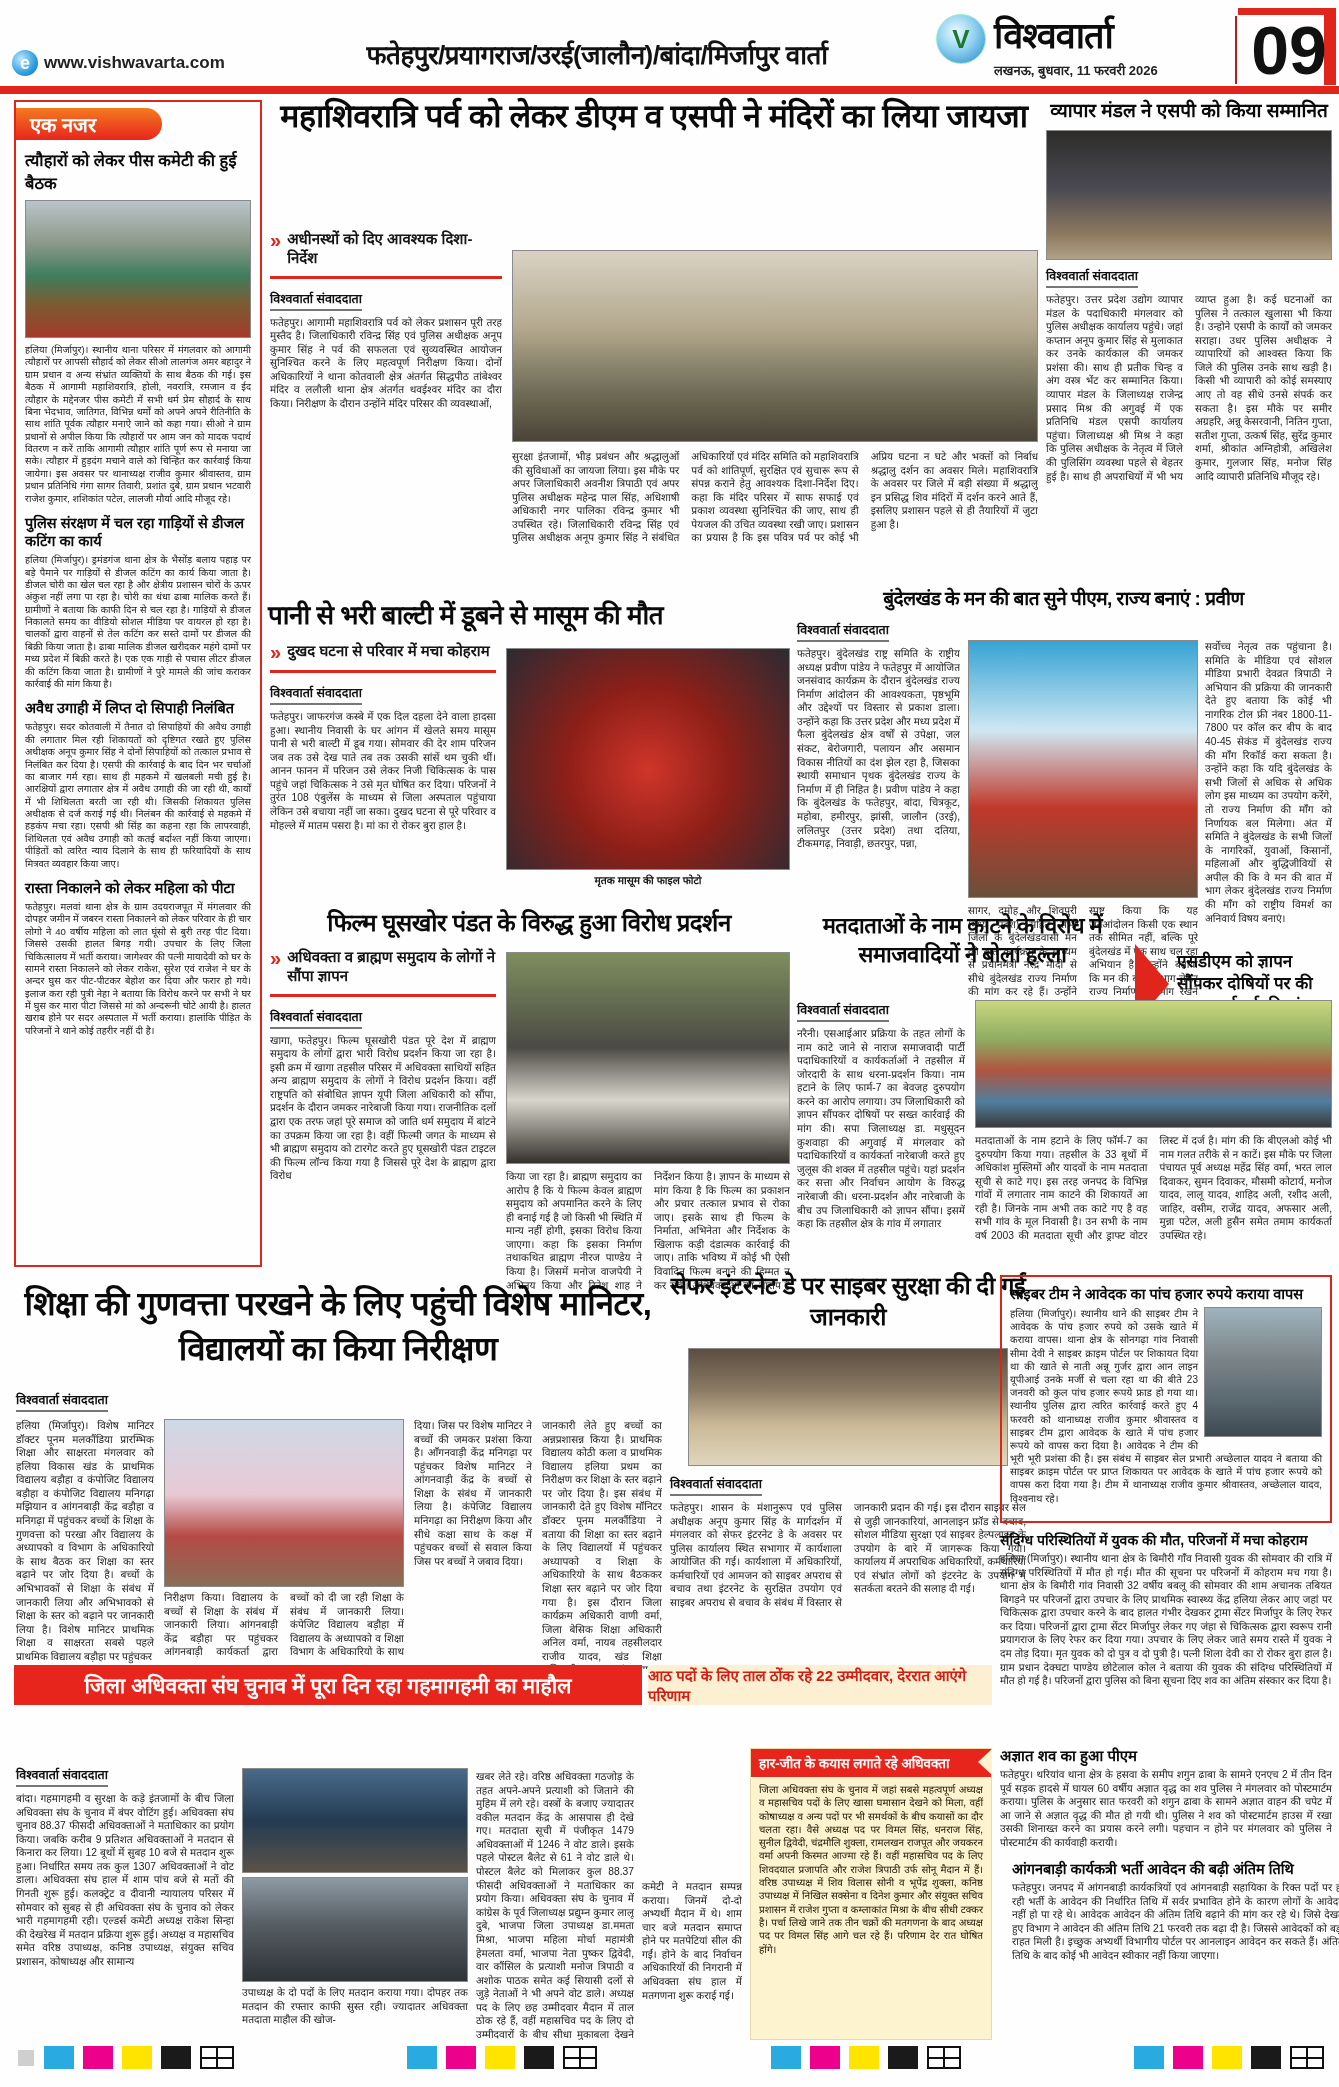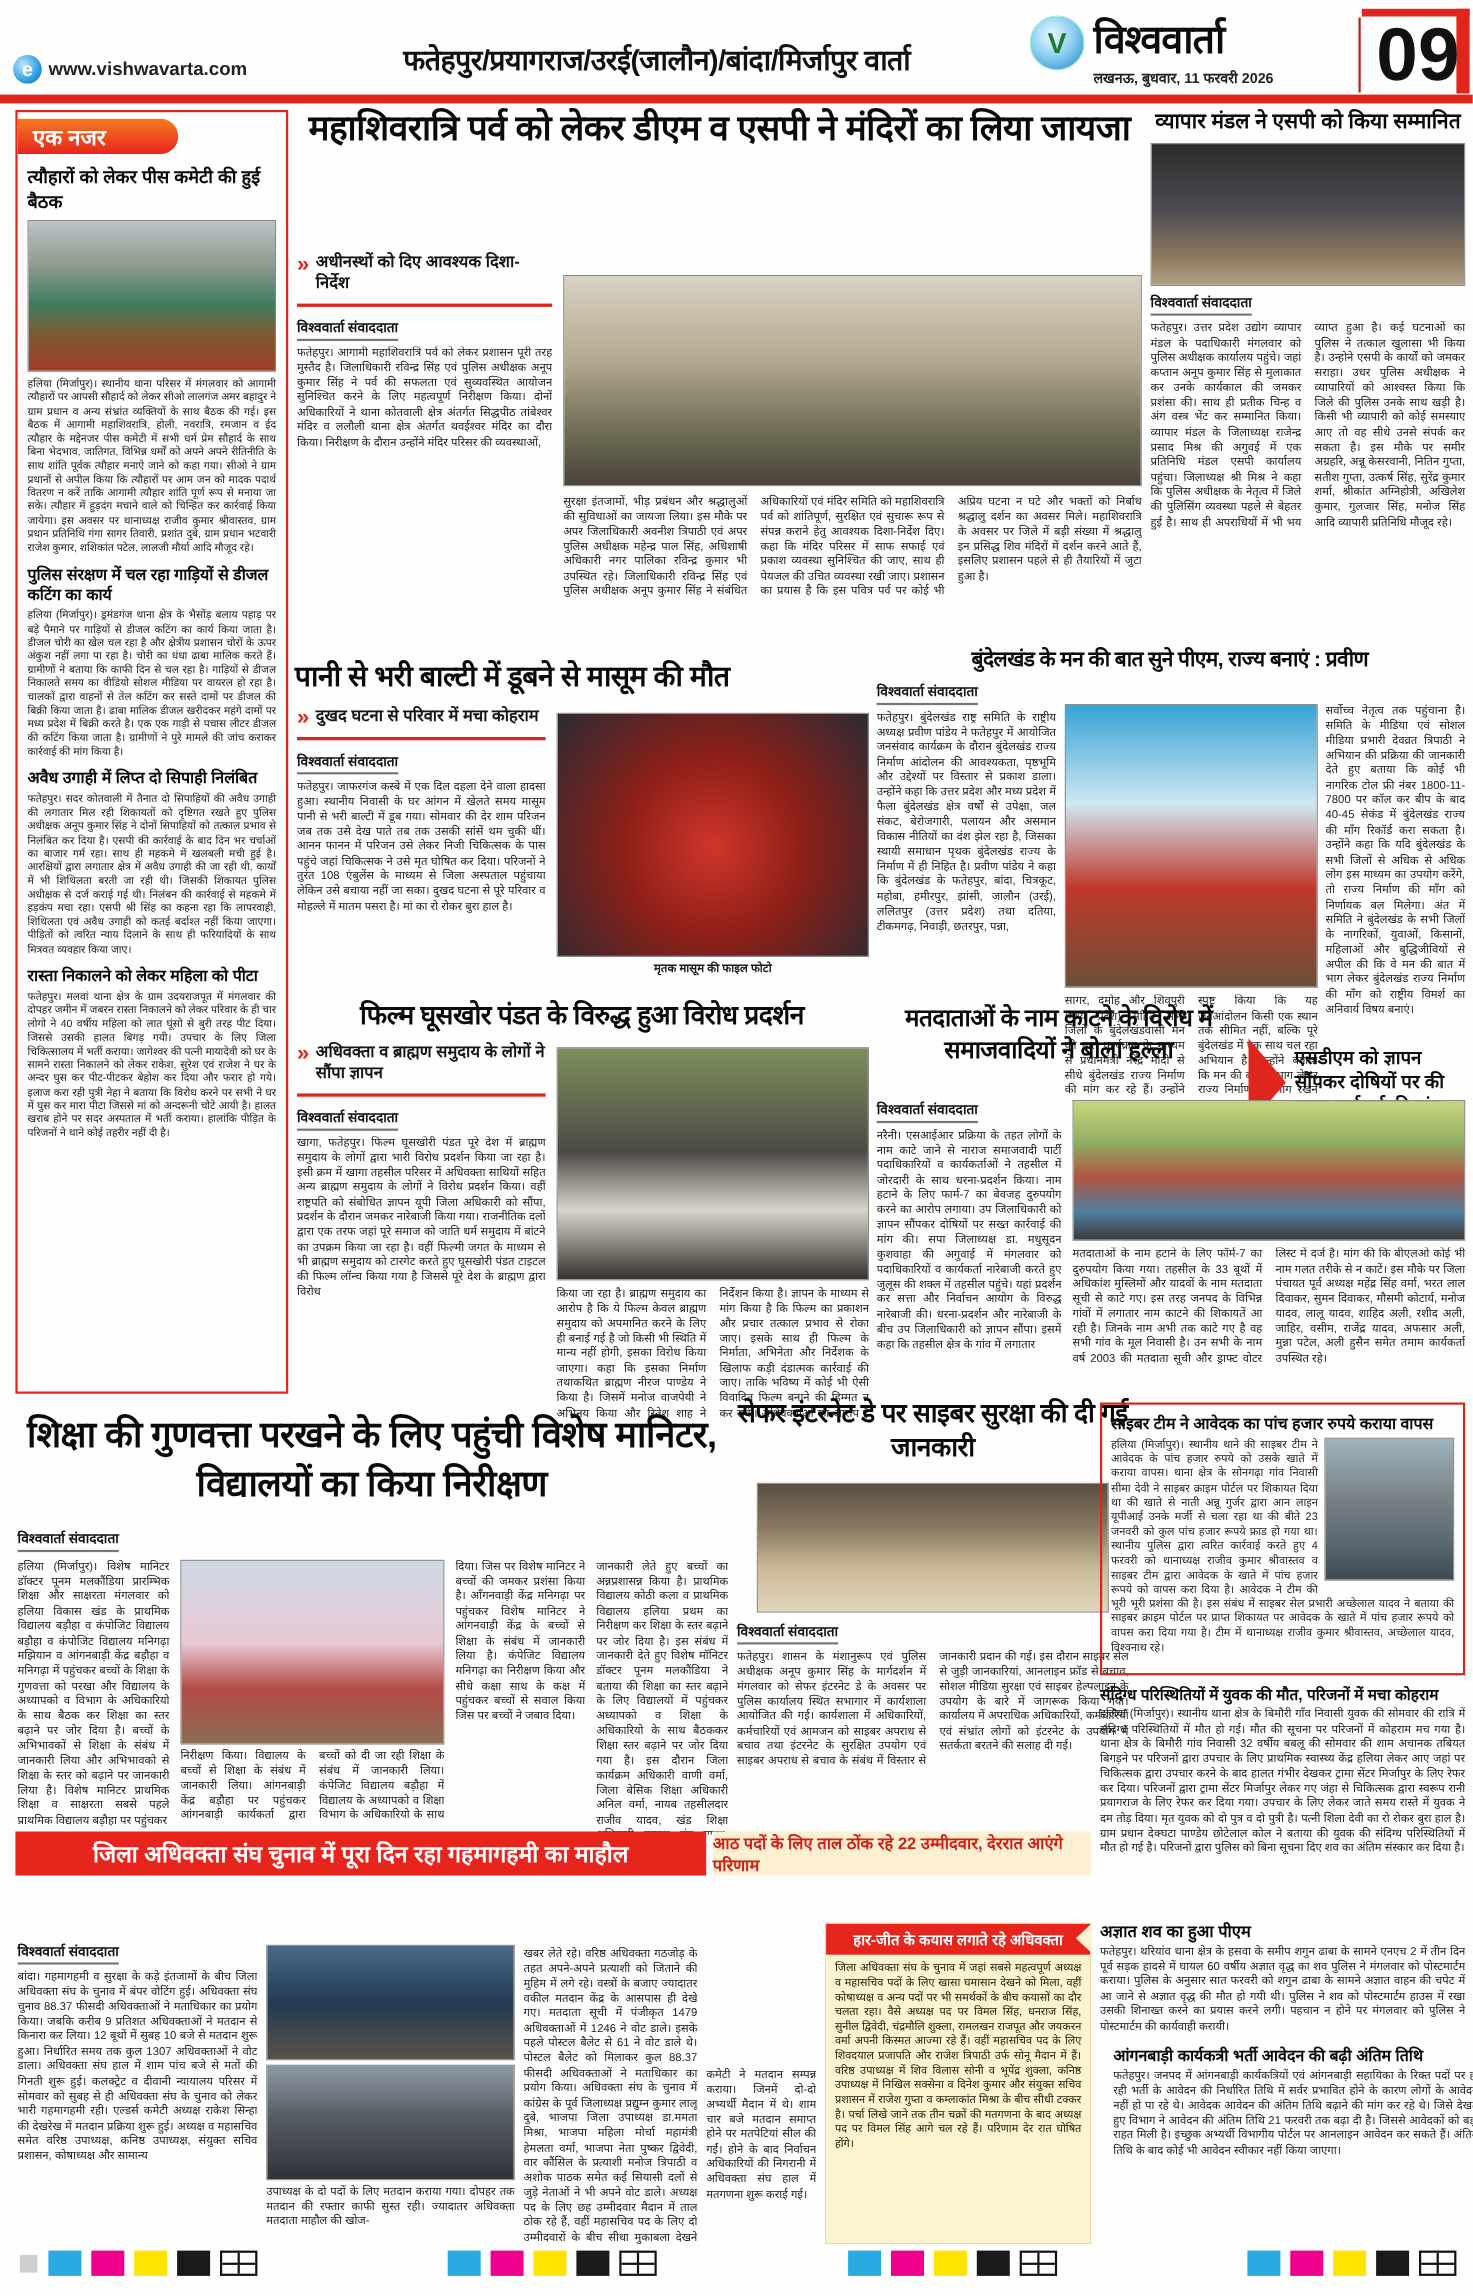--- a/index.html
+++ b/index.html
@@ -45,21 +45,21 @@
               justify-content:center;}
   .banner-cream{background:#fdf0d2;color:#d01f15;font-weight:bold;font-size:15px;display:flex;align-items:center;
                 justify-content:center;}
   
   .arrownote{display:flex;align-items:center;}
   .arrowtri{width:0;height:0;border-top:40px solid transparent;border-bottom:40px solid transparent;
             border-left:34px solid #e0261c;flex:0 0 auto;}
   .arrowtext{font-size:17px;font-weight:bold;color:#0d0d0d;line-height:1.3;padding-left:8px;}
   
   .hjbox{background:#fdf3cf;border:1px solid #e7d9a8;box-sizing:border-box;}
-  .hjtitle{background:#e8251d;color:#fff;font-weight:bold;font-size:13.5px;padding:5px 8px;position:relative;text-align:center;}
+  .hjtitle{background:#e8251d;color:#fff;font-weight:bold;font-size:13.5px;padding:5px 8px;position:relative;}
   .hjtitle:after{content:"";position:absolute;right:-1px;top:0;border-top:13px solid transparent;
                  border-bottom:13px solid transparent;border-right:14px solid #fdf3cf;}
   .hjbody{font-size:10px;line-height:1.33;text-align:justify;padding:6px 8px;color:#201500;}
   
   .redbox{border:2px solid #d6281a;box-sizing:border-box;padding:6px 8px;overflow:hidden;}
   .redbox .title{font-size:14.5px;font-weight:bold;color:#0a0a0a;margin-bottom:4px;}
   
   .cmykrow{display:flex;justify-content:space-between;align-items:center;}
   .cmykgroup{display:flex;gap:9px;align-items:center;}
   .sw{width:30px;height:23px;}

